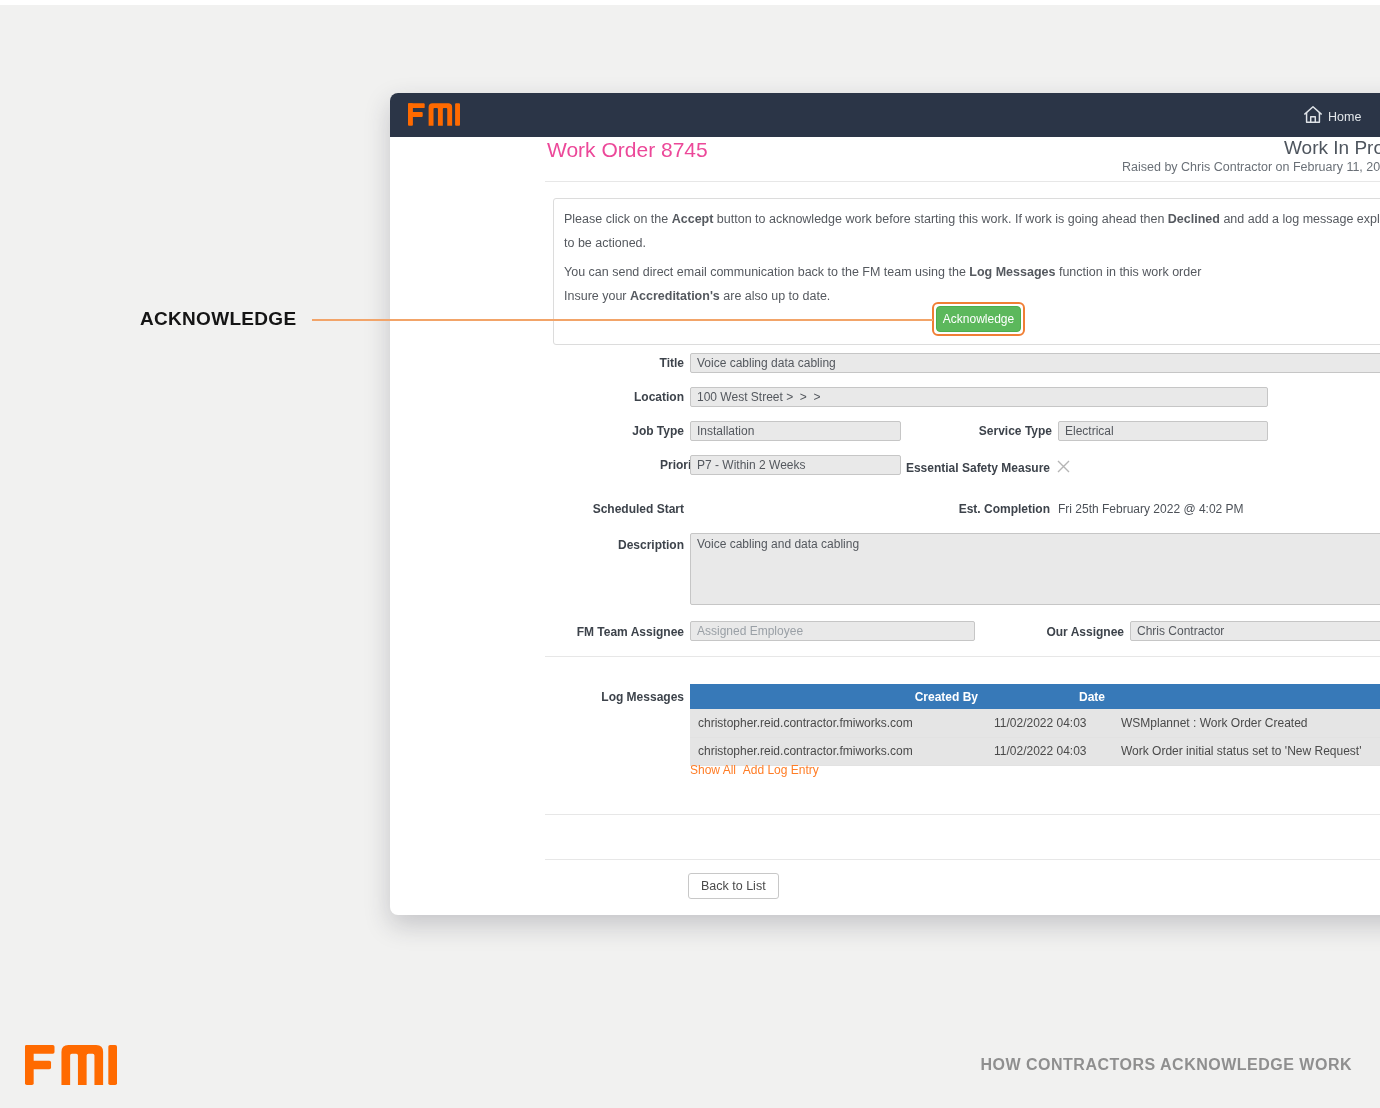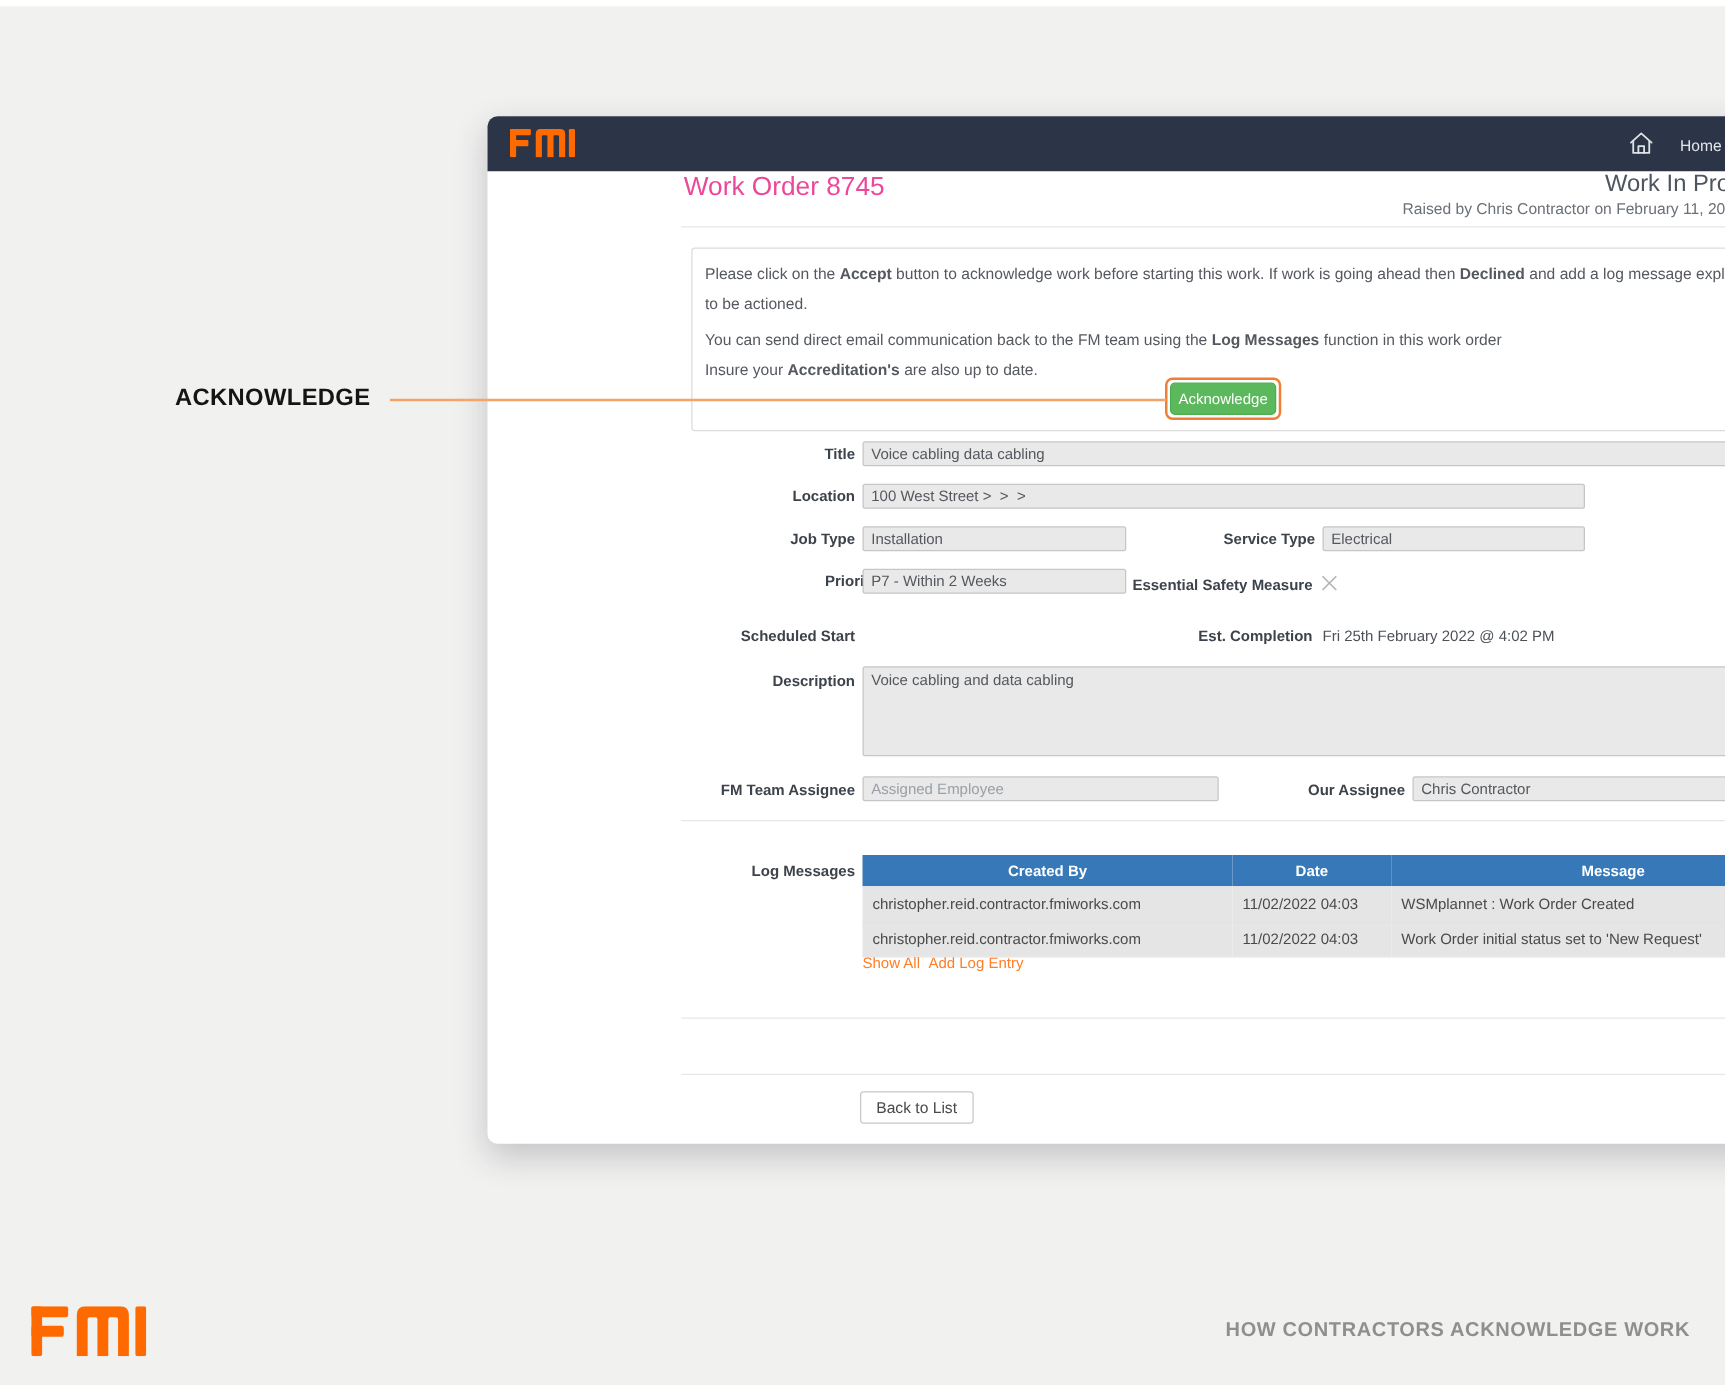--- a/index.html
+++ b/index.html
@@ -6,21 +6,21 @@
   html,body { width:1380px; height:1108px; overflow:hidden; position:relative;
               background:#f1f1f0; font-family:"Liberation Sans", sans-serif; }
   .top-strip { position:absolute; left:0; top:0; width:1380px; height:5px; background:#ffffff; }
 
   
   .window { position:absolute; left:390px; top:93px; width:1075px; height:822px;
             background:#ffffff; border-radius:8px; box-shadow:0 10px 26px rgba(40,40,60,.22); }
   .appbar { position:absolute; left:0; top:0; width:100%; height:44px; background:#2b3547;
             border-radius:8px 8px 0 0; }
   .appbar .logo { position:absolute; left:18px; top:10px; }
-  .home { position:absolute; left:912px; top:11px; display:flex; align-items:center; gap:20px;
+  .home { position:absolute; left:912px; top:11px; display:flex; align-items:center; gap:4px;
           color:#e2e6ea; font-size:12.5px; cursor:pointer; }
 
   .wo-title { position:absolute; left:157px; top:45px; font-size:21px; color:#ec4899; white-space:nowrap; }
   .wo-status { position:absolute; left:894px; top:44px; font-size:19px; color:#4e555e; white-space:nowrap; }
   .wo-raised { position:absolute; left:732px; top:67px; font-size:12.5px; color:#6a7077; white-space:nowrap; }
   .hr { position:absolute; left:155px; width:920px; height:1px; background:#e7e7e7; }
 
   
   .panel { position:absolute; left:163px; top:105px; width:912px; height:147px;
            border:1px solid #dcdcdc; border-radius:3px; background:#fff;
@@ -41,21 +41,21 @@
          font-size:12px; color:#54585e; padding:0 6px; height:20px; font-family:inherit; }
   .inp::placeholder { color:#9aa0a6; }
   .txa { position:absolute; background:#e9e9e9; border:1px solid #c6c6c6; border-radius:2px;
          font-size:12px; color:#54585e; padding:3px 6px; resize:none; font-family:inherit; }
   .plain-val { position:absolute; font-size:12px; color:#4c5158; white-space:nowrap;text-align:center; }
   .esm-x { position:absolute; left:666px; top:366px; }
 
   
   .log-table { position:absolute; left:300px; top:591px; width:778px; border-collapse:collapse;
                font-size:12px; color:#4a4a4a; }
-  .log-table th { background:#3779b8; color:#ffffff; font-weight:bold; text-align:center;
+  .log-table th { background:#3779b8; color:#ffffff; font-weight:bold; text-align:right;
                   height:25px; padding:0 8px; }
   .log-table td { height:28px; padding:0 8px; border-bottom:1px solid #e2e2e2; background:#e5e5e5; }
   .col-created { width:296px; } .col-date { width:127px; }
   .log-links { position:absolute; left:300px; top:670px; font-size:12px; }
   .log-links a { color:#ff7d26; text-decoration:none; margin-right:4px; cursor:pointer; }
 
   .back-btn { position:absolute; left:298px; top:780px; padding:5px 12px; background:#ffffff;
               border:1px solid #c8c8c8; border-radius:3px; font-size:12.5px; color:#4a4a4a;
               cursor:pointer; font-family:inherit; }
 

